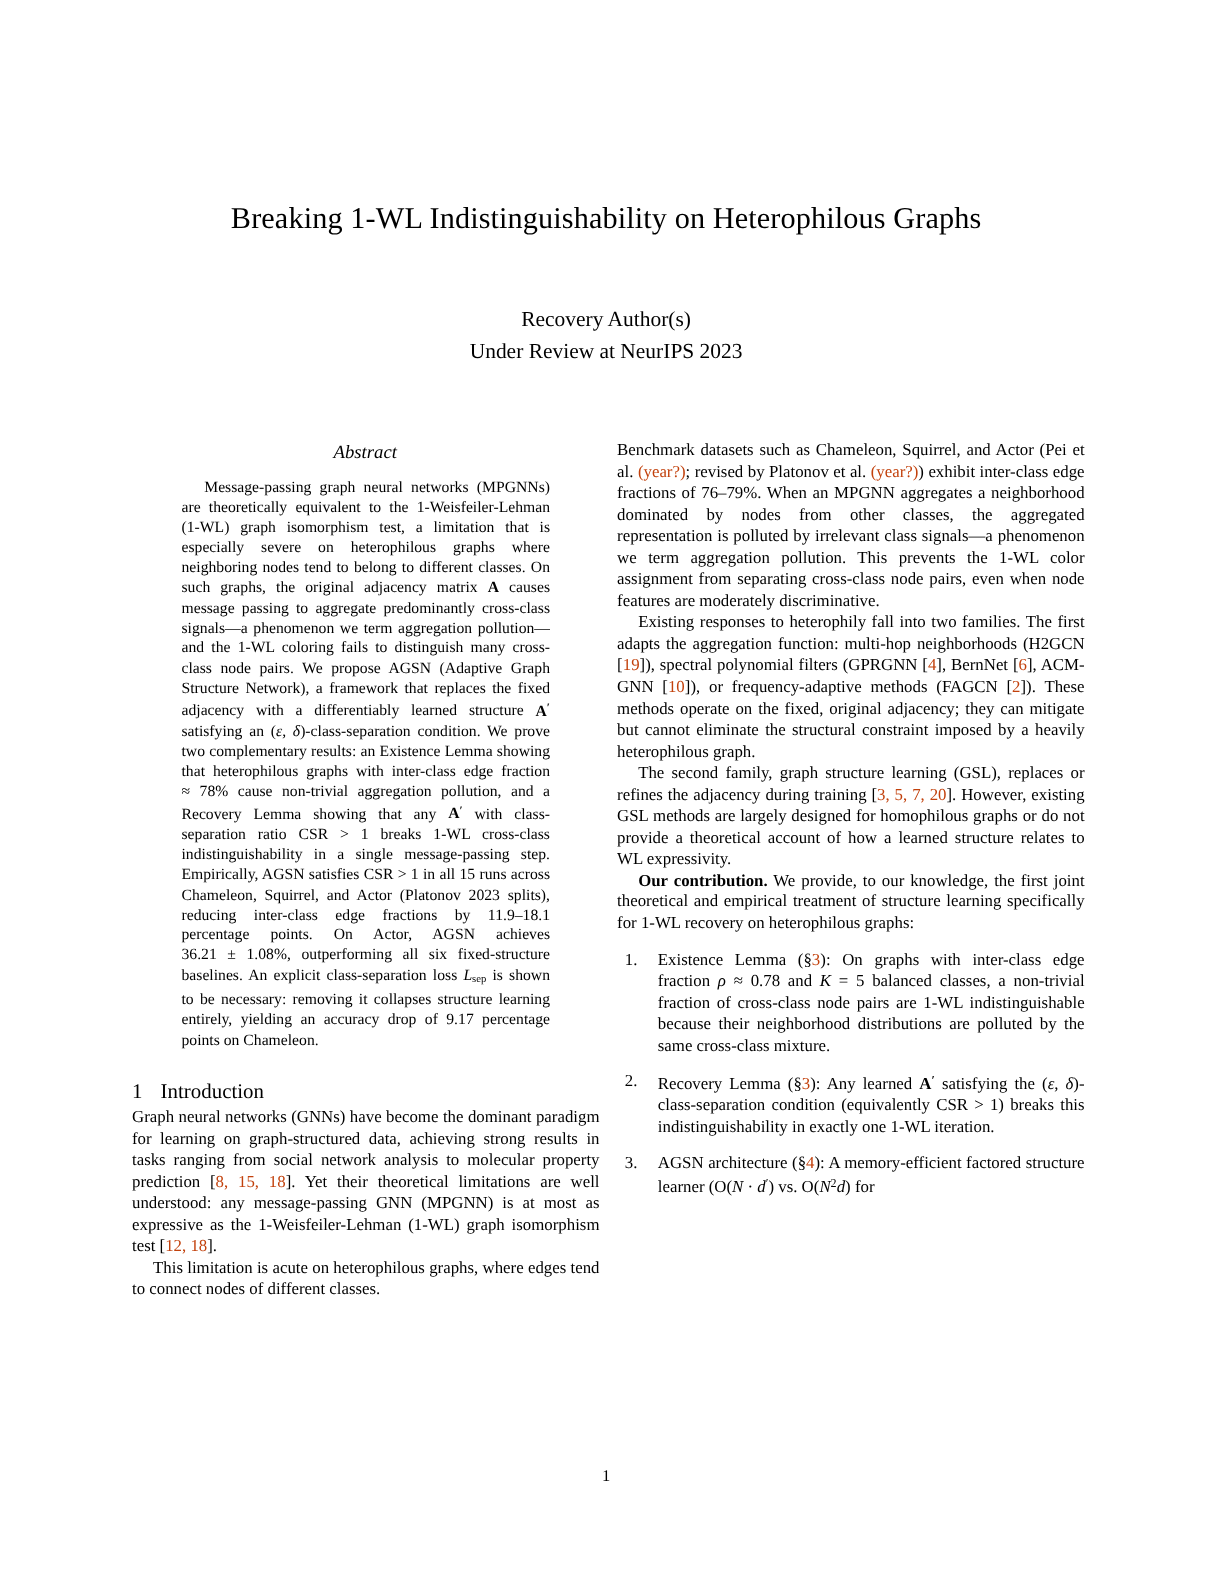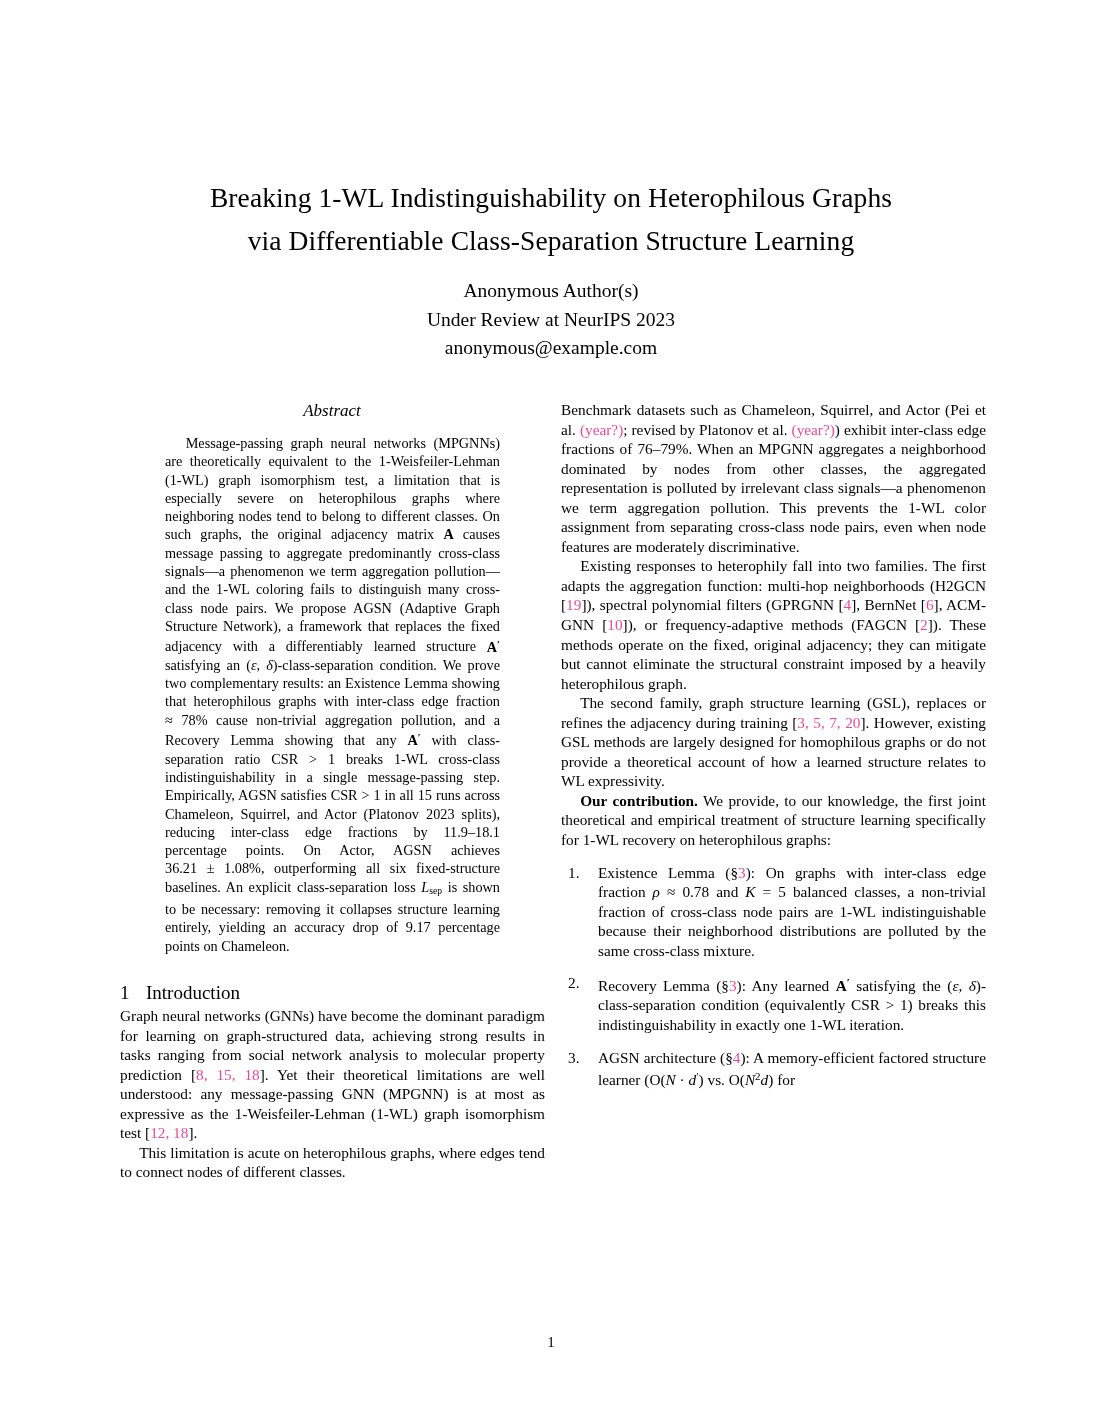--- a/index.html
+++ b/index.html
@@ -114,21 +114,21 @@
   }
   ol.contrib-list > li::before {
     content: counter(contrib) ".";
     position: absolute;
     left: 7px;
     top: 0;
     width: 26px;
   }
 
   
-  .cite { color: #ec4899; }
+  .cite { color: #c2410c; }
   .bf { font-weight: bold; }
   .mathit { font-style: italic; font-family: "Liberation Serif", serif; }
   .sub {
     font-size: 0.68em;
     vertical-align: -0.22em;
     font-style: normal;
   }
   .sup {
     font-size: 0.72em;
     vertical-align: 0.42em;
@@ -151,28 +151,26 @@
   }
 </style>
 </head>
 <body>
 
 <div class="page">
 
   <div class="title-block">
     <div class="paper-title">
       <span class="title-line">Breaking 1-WL Indistinguishability on Heterophilous Graphs</span>
-      <span class="title-line">via Differentiable Class-Separation Structure Learning</span>
     </div>
   </div>
 
   <div class="author-block">
-    <span class="author-line">Anonymous Author(s)</span>
+    <span class="author-line">Recovery Author(s)</span>
     <span class="author-line">Under Review at NeurIPS 2023</span>
-    <span class="author-line">anonymous@example.com</span>
   </div>
 
   <div class="col col-left">
 
     <div class="abstract-wrap">
       <div class="abstract-heading">Abstract</div>
       <div class="abstract-body">
         <p>Message-passing graph neural networks (MPGNNs) are theoretically equivalent to the 1-Weisfeiler-Lehman (1-WL) graph isomorphism test, a limitation that is especially severe on heterophilous graphs where neighboring nodes tend to belong to different classes. On such graphs, the original adjacency matrix <span class="bf">A</span> causes message passing to aggregate predominantly cross-class signals—a phenomenon we term aggregation pollution—and the 1-WL coloring fails to distinguish many cross-class node pairs. We propose AGSN (Adaptive Graph Structure Network), a framework that replaces the fixed adjacency with a differentiably learned structure <span class="bf">A<span class="sup">′</span></span> satisfying an <span class="nobr">(<span class="mathit">ε, δ</span>)</span>-class-separation condition. We prove two complementary results: an Existence Lemma showing that heterophilous graphs with inter-class edge fraction <span class="nobr">≈ 78%</span> cause non-trivial aggregation pollution, and a Recovery Lemma showing that any <span class="bf">A<span class="sup">′</span></span> with class-separation ratio <span class="nobr">CSR &gt; 1</span> breaks 1-WL cross-class indistinguishability in a single message-passing step. Empirically, AGSN satisfies <span class="nobr">CSR &gt; 1</span> in all 15 runs across Chameleon, Squirrel, and Actor (Platonov 2023 splits), reducing inter-class edge fractions by 11.9–18.1 percentage points. On Actor, AGSN achieves <span class="nobr">36.21 ± 1.08%</span>, outperforming all six fixed-structure baselines. An explicit class-separation loss <span class="nobr"><span class="cal">L</span><span class="sub">sep</span></span> is shown to be necessary: removing it collapses structure learning entirely, yielding an accuracy drop of 9.17 percentage points on Chameleon.</p>
       </div>
     </div>

